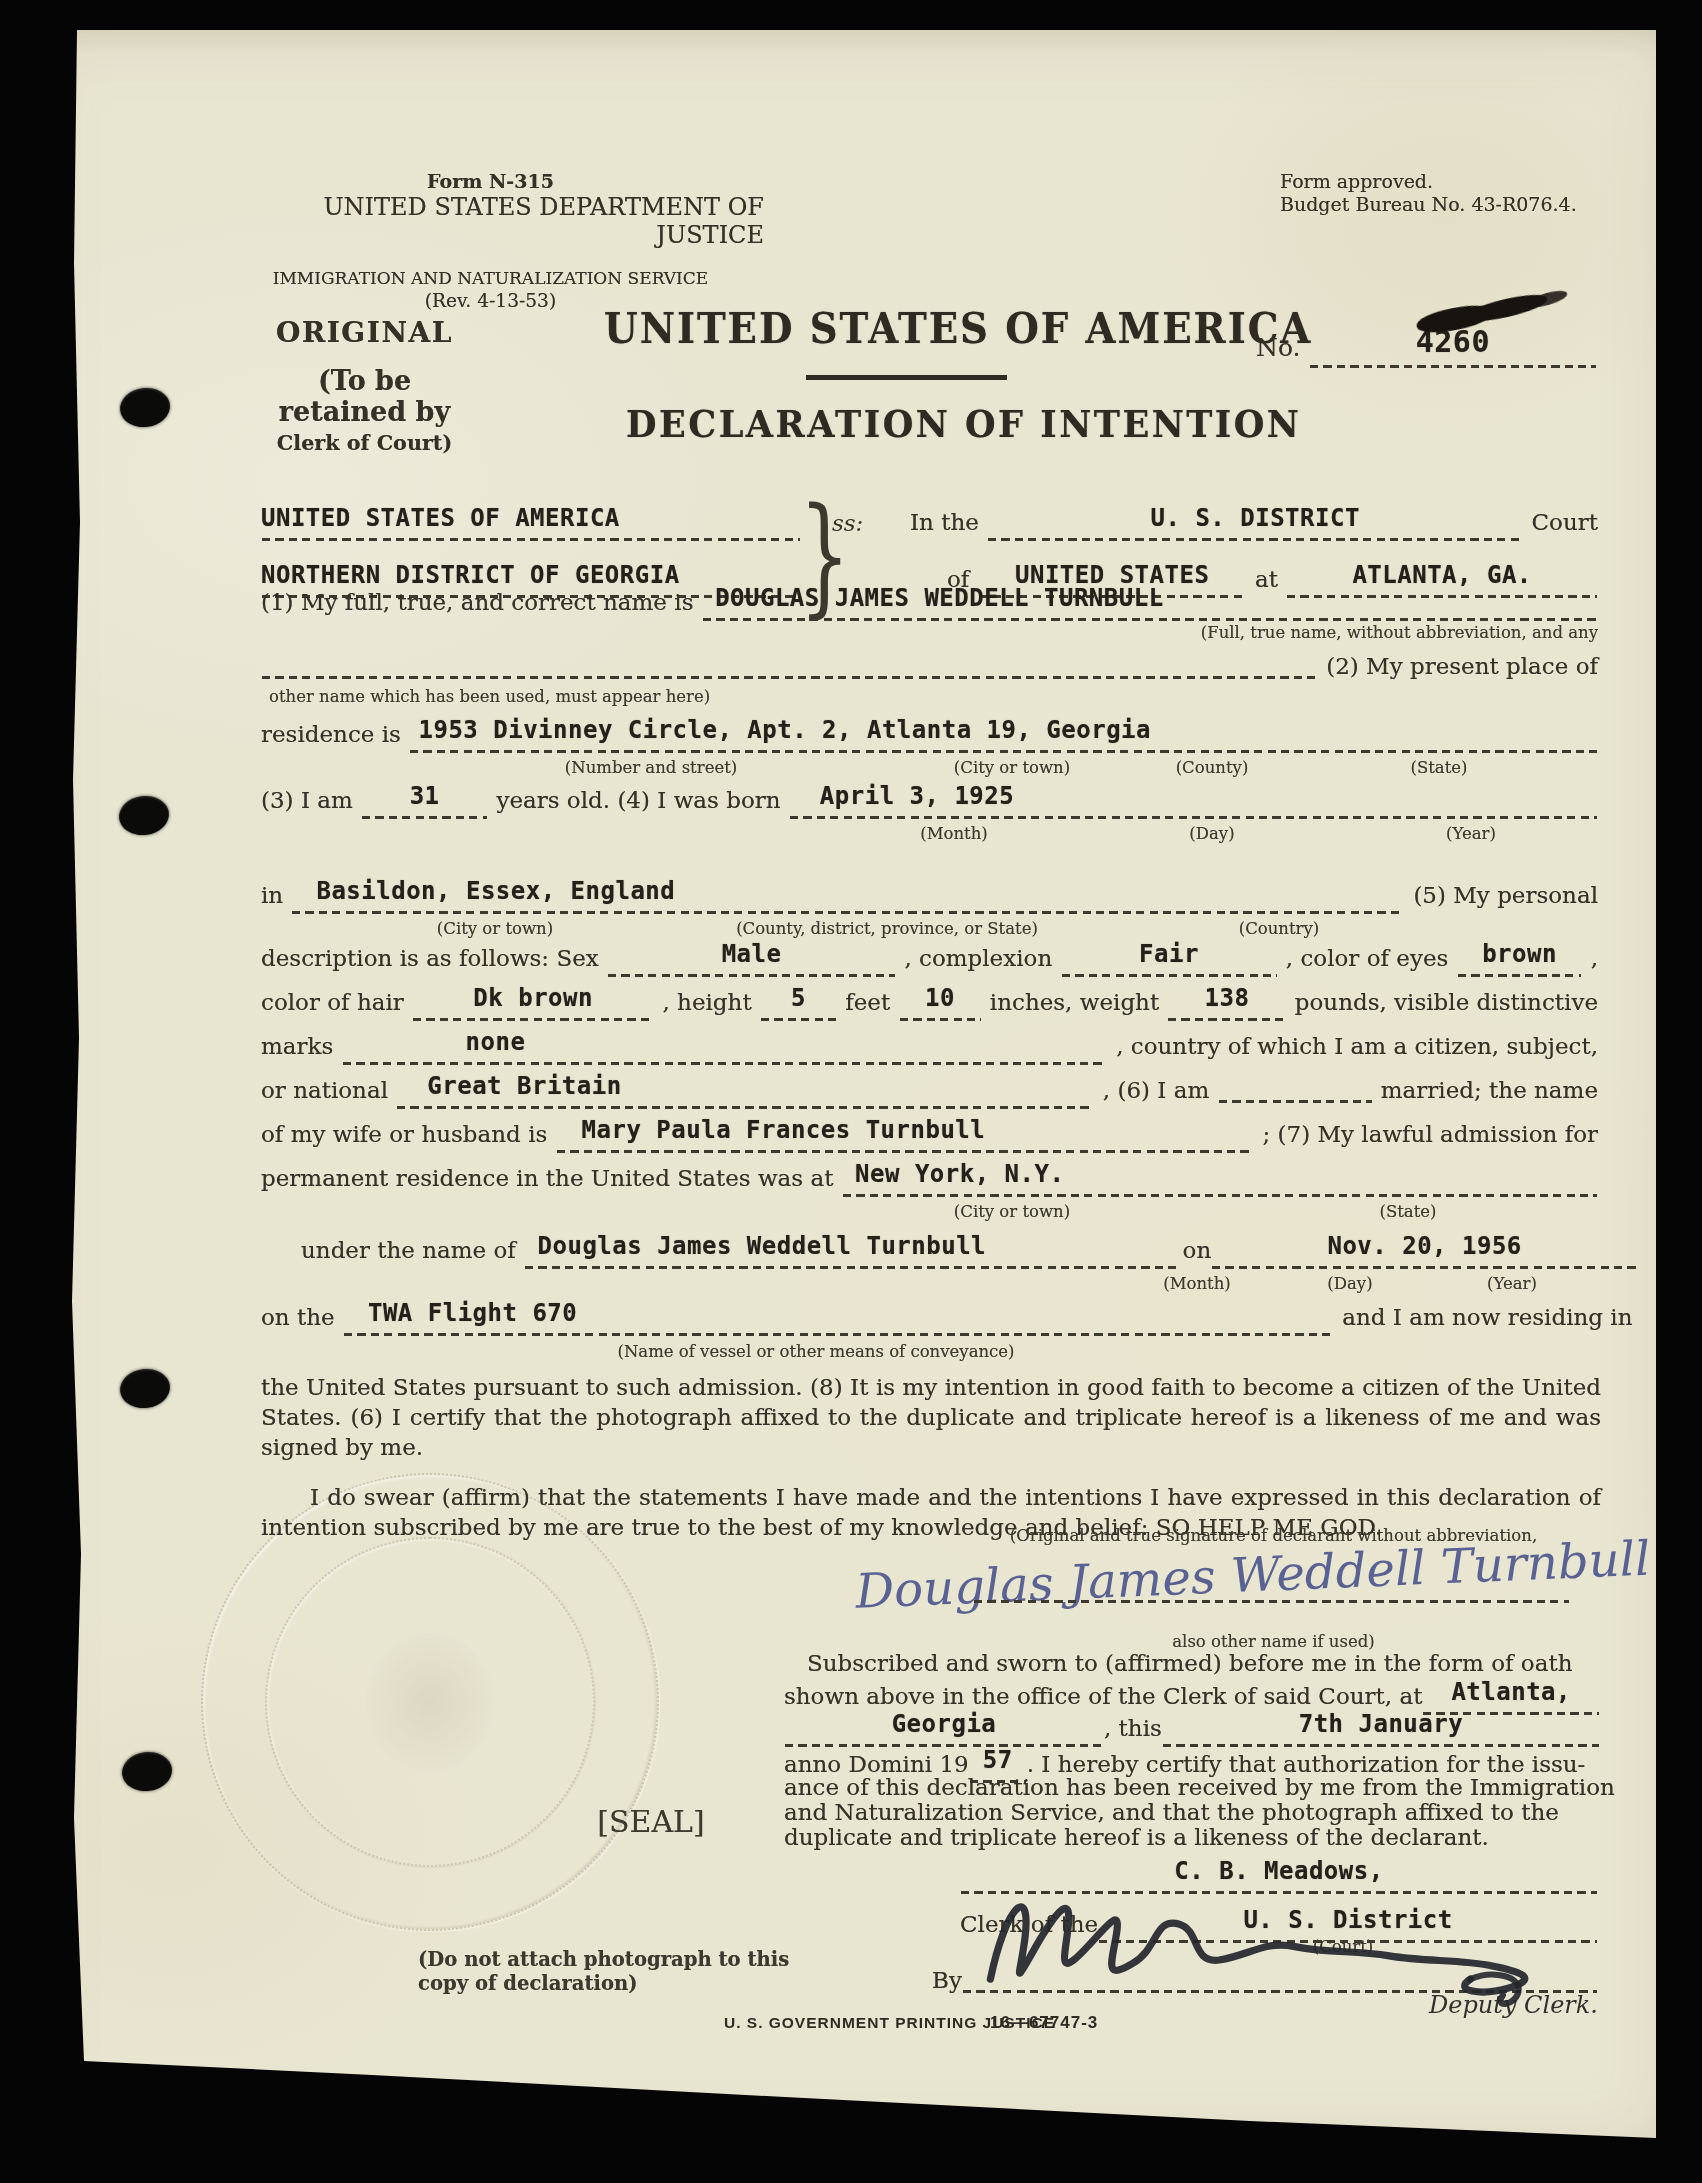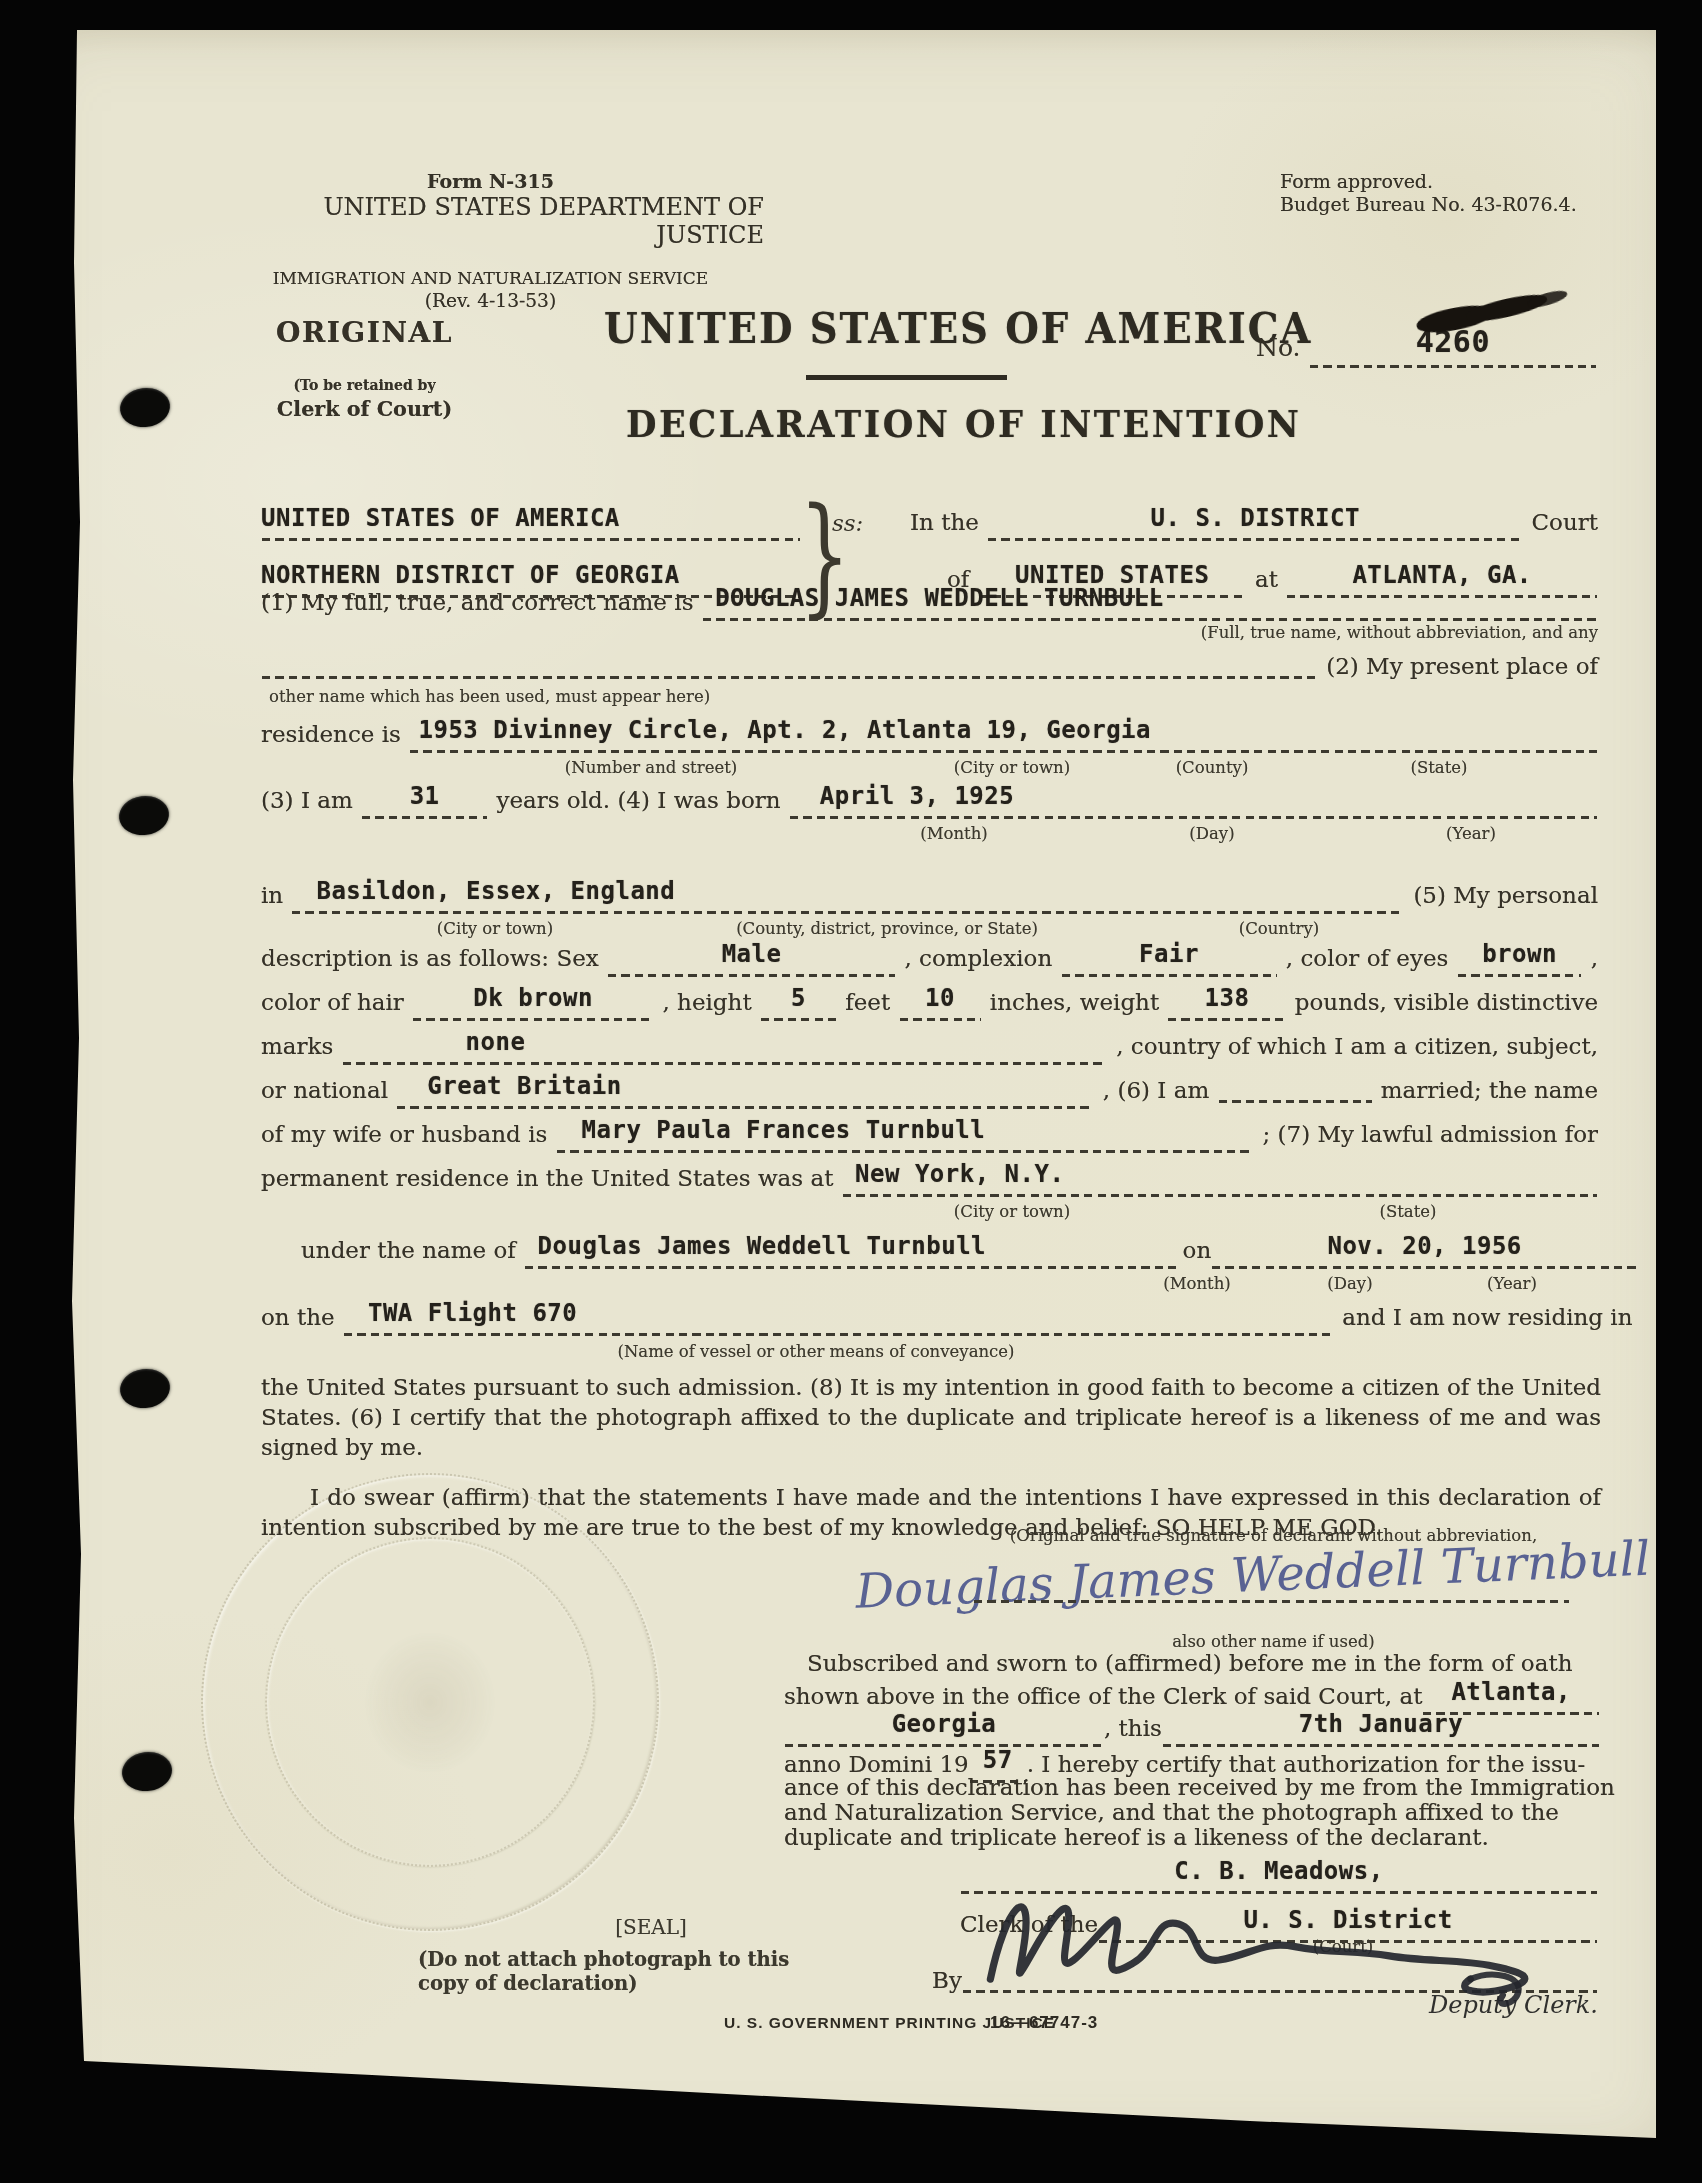--- a/index.html
+++ b/index.html
@@ -91,21 +91,21 @@
     <div style="font-size:18.6px;margin-top:2.1px;">(Rev. 4-13-53)</div>
   </div>
 
   <div class="hdrblk" style="left:1280px;top:170px;width:361px;text-align:left;">
     <div style="font-size:19px;">Form approved.</div>
     <div style="font-size:19px;margin-top:1px;">Budget Bureau No. 43-R076.4.</div>
   </div>
 
   <div class="hdrblk" style="left:261px;top:316px;width:207px;">
     <div style="font-size:28px;font-weight:700;letter-spacing:1.5px;">ORIGINAL</div>
-    <div style="font-size:14px;font-weight:700;margin-top:28px;">(To be retained by</div>
+    <div style="font-size:27px;font-weight:700;margin-top:16px;">(To be retained by</div>
     <div style="font-size:20.7px;font-weight:700;margin-top:4.1px;">Clerk of Court)</div>
   </div>
 
   <div class="title" style="left:604px;top:304px;font-size:42px;letter-spacing:2.1px;transform:scaleX(.92);transform-origin:left;">UNITED STATES OF AMERICA</div>
   <div style="position:absolute;left:806px;top:375px;width:201px;height:4.6px;background:#2e2b22;"></div>
   <div class="title" style="left:626px;top:402px;font-size:37px;letter-spacing:2.6px;transform:scaleX(.95);transform-origin:left;">DECLARATION OF INTENTION</div>
 
   <div class="row" style="left:1256px;width:341px;top:328px;">
     <span class="p mr" style="font-size:25px;">No.</span>
     <span class="fill c"><span class="t" style="font-size:30px;">4260</span></span>
@@ -315,21 +315,21 @@
                C185 82, 215 45, 205 120 C198 178, 185 215, 245 150
                C285 108, 310 70, 298 135 C288 190, 278 215, 330 185
                C380 158, 372 95, 420 108 C462 120, 445 185, 498 178
                C560 168, 585 140, 645 152 C715 166, 760 158, 828 170
                C900 182, 965 176, 1030 190 C1090 202, 1115 215, 1060 232
                C1005 248, 950 238, 985 215" fill="none" stroke="#23262c" stroke-width="14" stroke-linecap="round" stroke-opacity="0.92"></path>
       <path d="M985 215 C1030 196, 1085 210, 1078 240 C1072 266, 1030 272, 1048 246" fill="none" stroke="#23262c" stroke-width="12" stroke-linecap="round" stroke-opacity="0.9"></path>
     </svg>
   </div>
 
-  <div class="note" style="left:547px;top:1915px;font-size:20px;transform:translateX(-50%);left:651px;">[SEAL]</div>
+  <div class="note" style="left:547px;top:1804px;font-size:30px;transform:translateX(-50%);left:651px;">[SEAL]</div>
   <div class="note" style="left:418px;top:1948px;width:0;white-space:nowrap;transform:translateX(-50%);font-size:19.6px;font-weight:700;text-align:center;">(Do not attach photograph to this</div>
   <div class="note" style="left:418px;top:1972px;width:0;white-space:nowrap;transform:translateX(-50%);font-size:19.6px;font-weight:700;text-align:center;">copy of declaration)</div>
 
   <div class="footer" style="left:724px;top:2014px;">U. S. GOVERNMENT PRINTING JUSTICE</div>
   <div class="footer" style="left:990px;top:2013px;font-size:17px;">16—67747-3</div>
 
 </div>
 
 
 </body></html>

